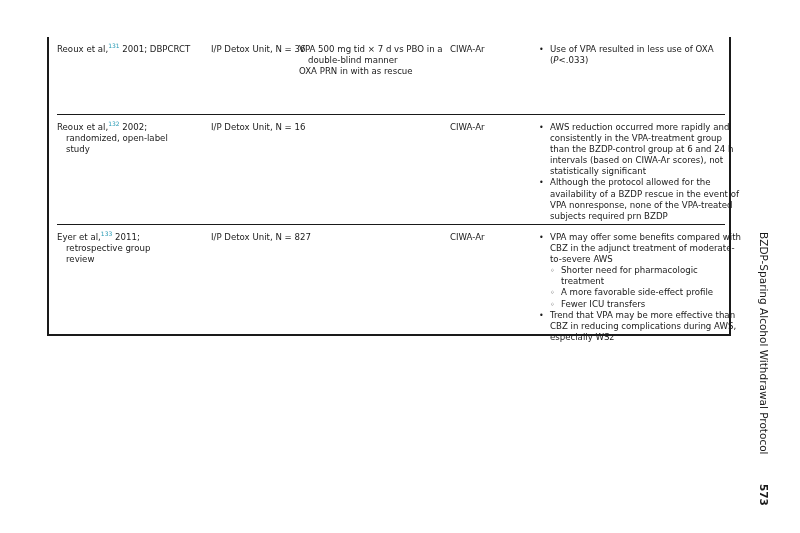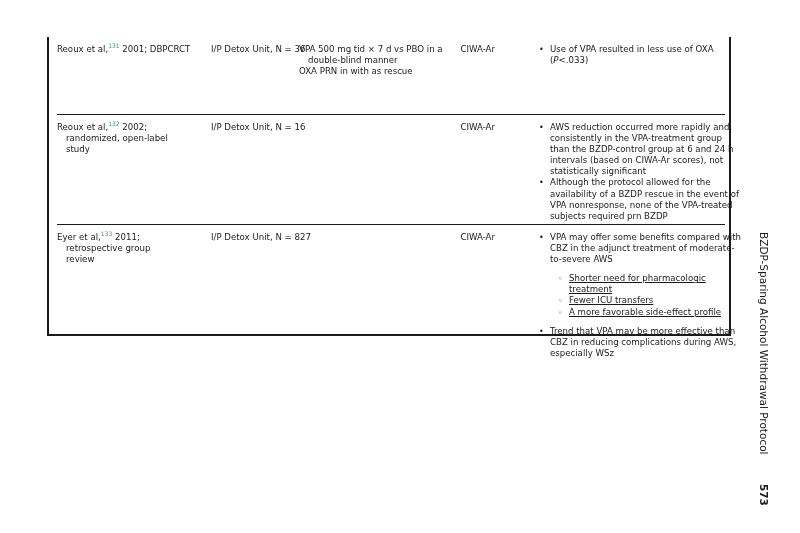--- a/index.html
+++ b/index.html
@@ -12,28 +12,28 @@
     .row.r0 { top: 0; height: 78px; }
     .row.r1 { top: 78px; height: 110px; }
     .row.r2 { top: 188px; height: 111px; }
     .divider { position: absolute; left: 8px; right: 4px; height: 0; border-top: 1.5px solid #1a1a1a; }
     .divider.d1 { top: 77px; }
     .divider.d2 { top: 187px; }
     .cell { position: absolute; top: 7px; font-size: 8.6px; line-height: 11.1px; }
     .c-study { left: 8px; width: 125px; }
     .c-setting { left: 140px; width: 110px; padding-left: 22px; }
     .c-design { left: 250px; width: 150px; }
-    .c-scale { left: 386px; width: 60px; text-align: right; }
+    .c-scale { left: 401px; width: 60px; }
     .c-results { left: 490px; width: 204px; }
     .hang { padding-left: 9px; text-indent: -9px; }
     sup.ref { color: #2a9bb5; font-size: 6px; vertical-align: 4px; line-height: 0; }
     ul.bullets { margin: 0; padding: 0; list-style: none; }
     ul.bullets > li { position: relative; padding-left: 11px; }
     ul.bullets > li::before { content: "\2022"; position: absolute; left: 0; top: 0; font-size: 8px; }
-    ul.sub { margin: 8px; padding: 0; list-style: none; text-decoration: underline; }
+    ul.sub { margin: 0; padding: 0; list-style: none; }
     ul.sub > li { position: relative; padding-left: 11px; }
     ul.sub > li::before { content: "\25E6"; position: absolute; left: 0; top: 0; font-size: 8px; }
     .running-head { position: absolute; left: 756px; top: 232px; width: 14px; height: 285px;
       font-size: 10.5px; }
     .running-head .rot { position: absolute; left: 0; top: 0; transform-origin: 0 0;
       transform: translate(14px, 0) rotate(90deg); white-space: nowrap; width: 285px; }
     .running-head .title { display: inline-block; }
     .running-head .page { position: absolute; left: 252px; font-weight: bold; }
     i { font-style: italic; }
   </style>
@@ -76,22 +76,22 @@
   <div class="row r2">
     <div class="cell c-study hang" style="width:100px;"><span>Eyer et al,</span><sup class="ref">133</sup><span> 2011;</span> <span>retrospective group review</span></div>
     <div class="cell c-setting">I/P Detox Unit, N = 827</div>
     <div class="cell c-scale">CIWA-Ar</div>
     <div class="cell c-results">
       <ul class="bullets">
         <li>
           <span>VPA may offer some benefits compared with CBZ in the adjunct treatment of moderate-to-severe AWS</span>
           <ul class="sub">
             <li>Shorter need for pharmacologic treatment</li>
+            <li>A more favorable side-effect profile</li>
             <li>Fewer ICU transfers</li>
-            <li>A more favorable side-effect profile</li>
           </ul>
         </li>
         <li>Trend that VPA may be more effective than CBZ in reducing complications during AWS, especially WSz</li>
       </ul>
     </div>
   </div>
 
 </div>
 
 <div class="running-head">

